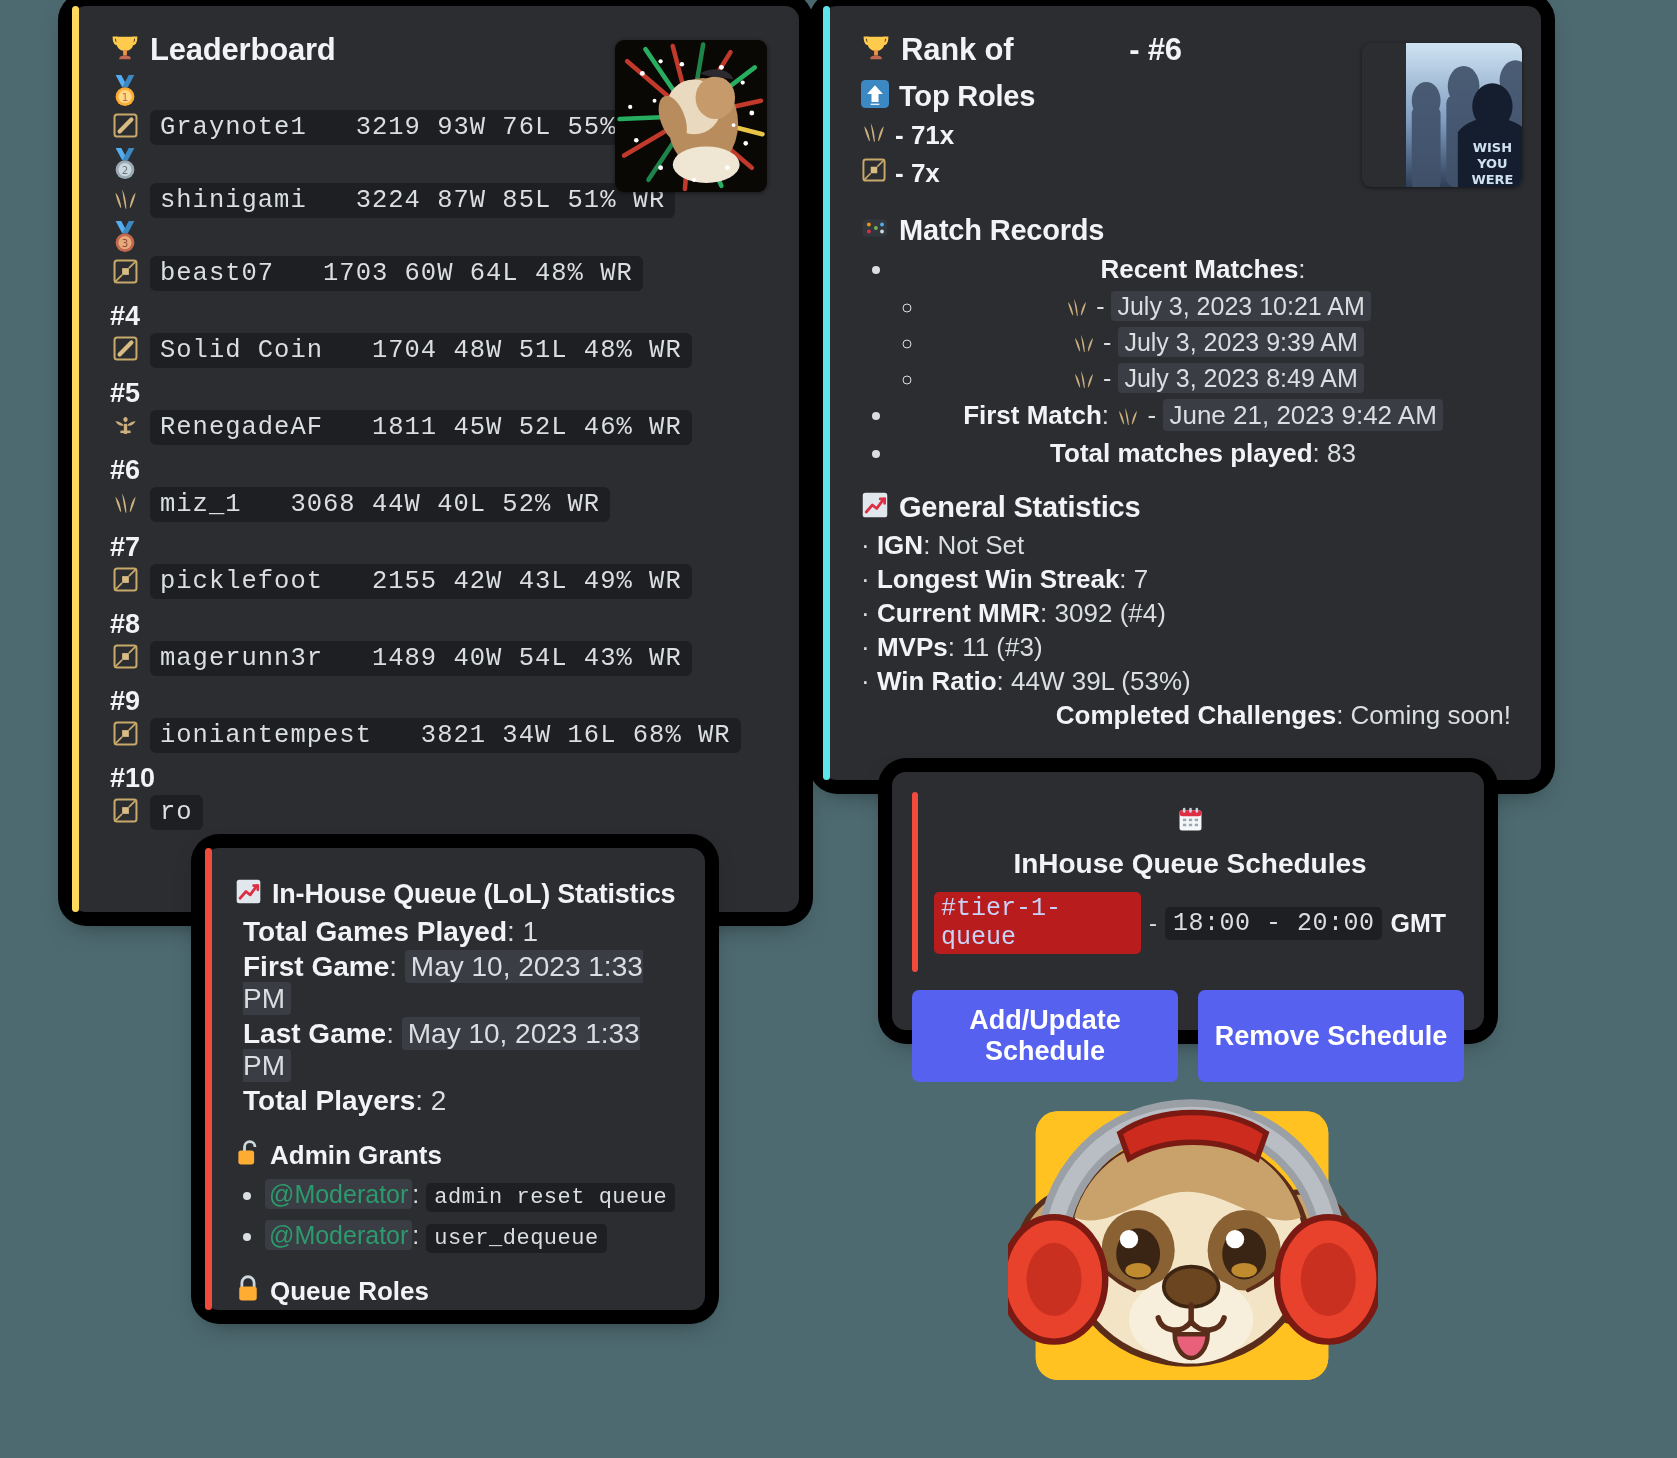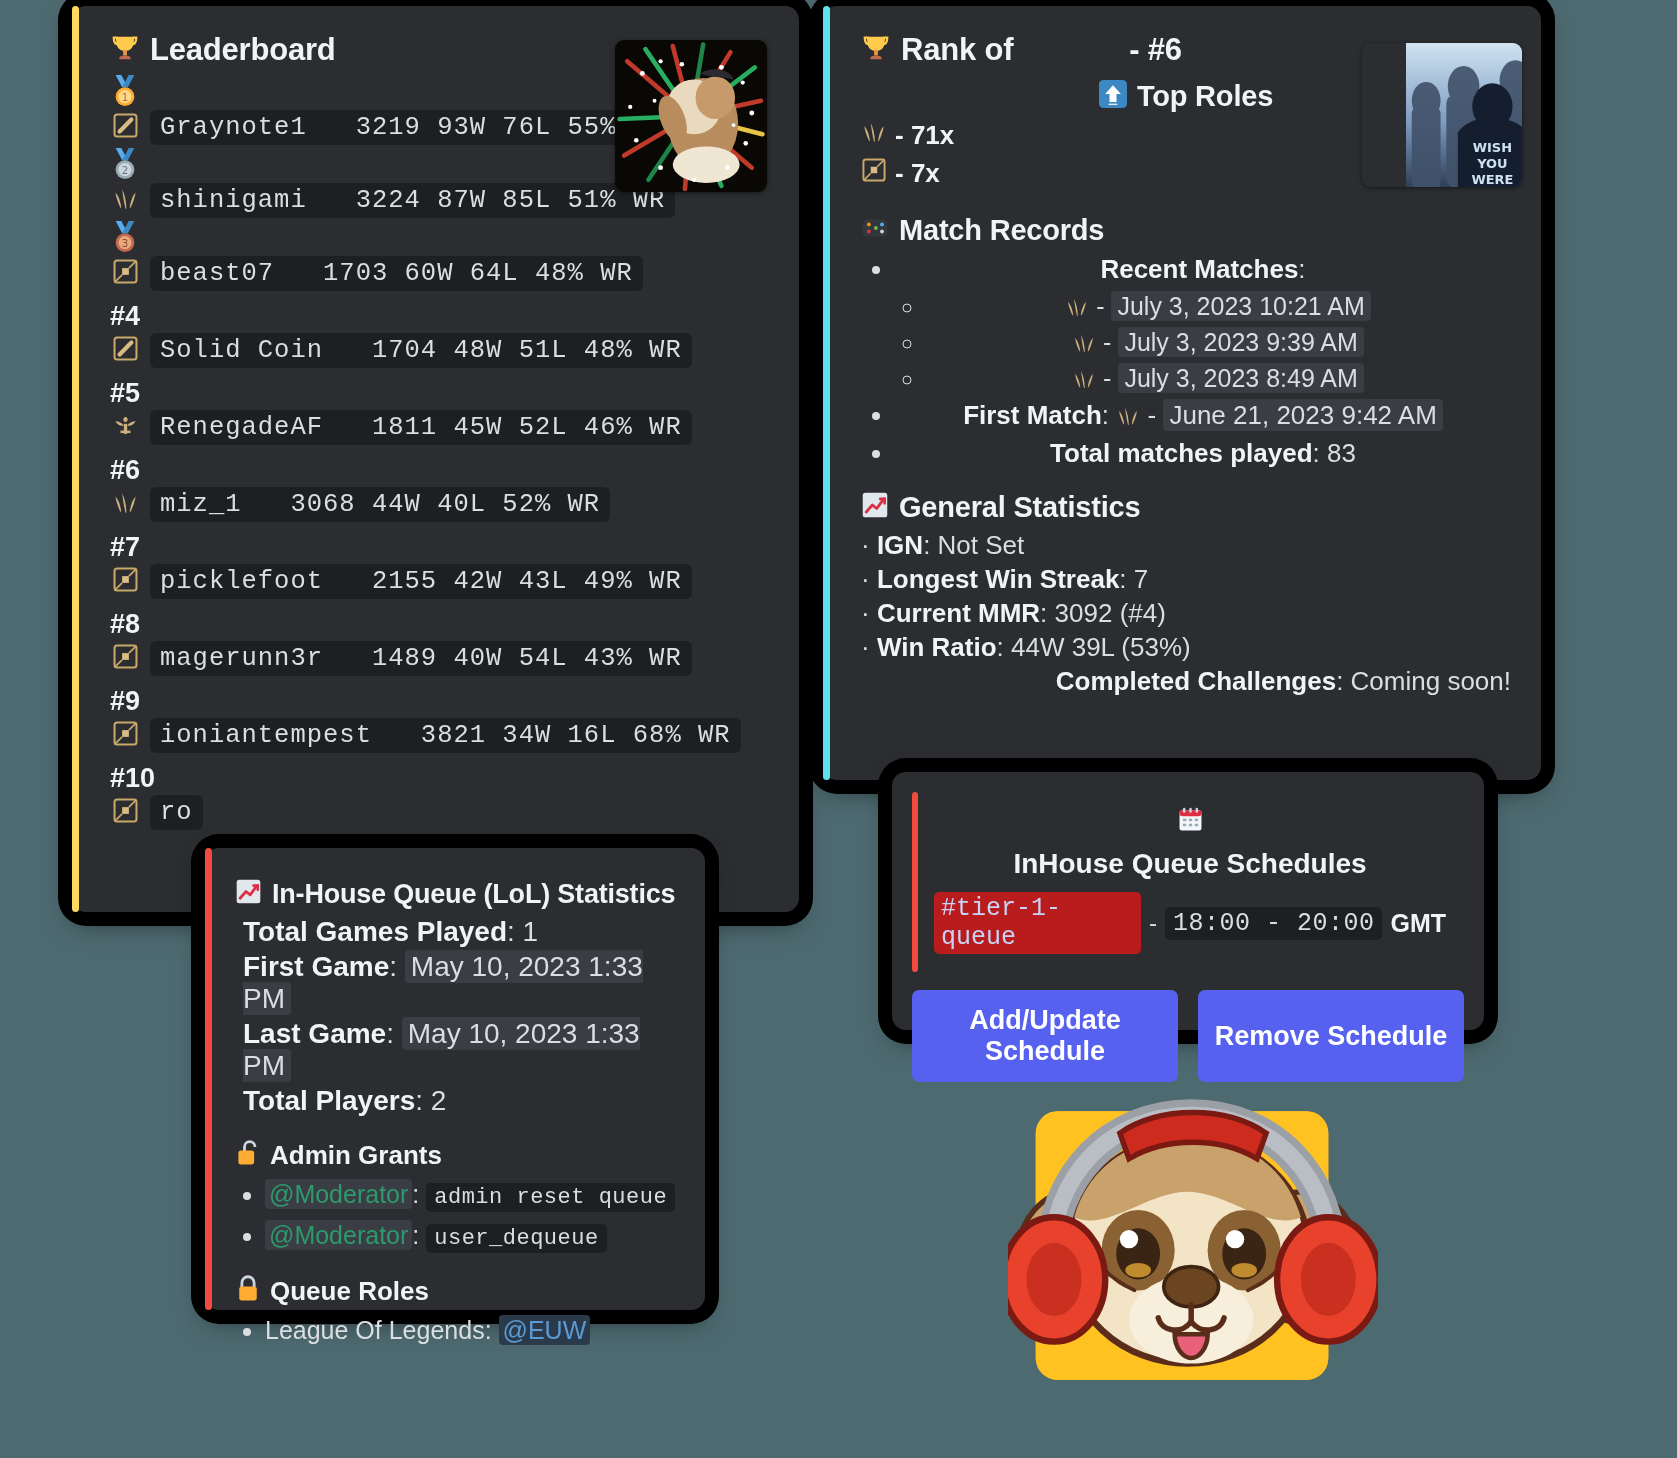--- a/index.html
+++ b/index.html
@@ -355,21 +355,21 @@
             <path d="M7 5H4c0 5 2 7 5 7zM25 5h3c0 5-2 7-5 7z" fill="none" stroke="#FFCB4C" stroke-width="2.4"></path>
             <rect x="14" y="18" width="4" height="6" fill="#EF9645"></rect>
             <path d="M10 27c0-2 2-3 6-3s6 1 6 3v1H10z" fill="#C1694F"></path>
           </svg>
         </span>
         <span>Rank of</span>
         <span style="display:inline-block;min-width:96px;"></span>
         <span>- #6</span>
       </div>
 
-      <div class="embed-title" style="font-size:29px;margin-top:12px;justify-content:center;">
+      <div class="embed-title" style="font-size:29px;margin-top:12px;">
         <span class="emoji">
           <svg width="28" height="28" viewBox="0 0 32 32">
               <rect width="32" height="32" rx="5" fill="#3B88C3"></rect>
               <path d="M16 6l9 10h-5v9h-8v-9H7z" fill="#fff"></path>
               <rect x="11" y="27" width="10" height="1.6" fill="#fff" opacity=".85"></rect>
             </svg>
         </span>
         <span>Top Roles</span>
       </div>
       <div class="rc-line">
@@ -472,20 +472,21 @@
               <rect x="2" y="2" width="28" height="28" rx="3" fill="#E1E8ED"></rect>
               <path d="M6 24l7-8 5 4 8-11" stroke="#DD2E44" stroke-width="3.2" fill="none" stroke-linecap="round" stroke-linejoin="round"></path>
               <path d="M22 9h5v5" stroke="#DD2E44" stroke-width="3.2" fill="none" stroke-linecap="round"></path>
             </svg>
         </span>
         <span>General Statistics</span>
       </div>
       <div class="dotline">· <span class="bold">IGN</span>: <span>Not Set</span></div>
       <div class="dotline">· <span class="bold">Longest Win Streak</span>: <span>7</span></div>
       <div class="dotline">· <span class="bold">Current MMR</span>: <span>3092 (#4)</span></div>
+      <div class="dotline">· <span class="bold">MVPs</span>: <span>11 (#3)</span></div>
       <div class="dotline">· <span class="bold">Win Ratio</span>: <span>44W 39L (53%)</span></div>
 
       <div class="dotline" style="text-align:right;">
         <span class="bold">Completed Challenges</span>: <span>Coming soon!</span>
       </div>
     </div>
 
     <div class="thumb" style="left:539px;top:37px;width:116px;height:144px;padding-left:44px;">
       <svg width="144" height="144" viewBox="0 0 100 100">
         <defs>
@@ -565,25 +566,20 @@
 
       <div class="qs-head">
         <span class="emoji">
           <svg width="26" height="28" viewBox="0 0 28 32">
               <path d="M7 14V9a7 7 0 0 1 14 0v5" fill="none" stroke="#CCD6DD" stroke-width="3.2"></path>
               <rect x="4" y="13" width="20" height="16" rx="3" fill="#FFAC33"></rect>
             </svg>
         </span>
         <span>Queue Roles</span>
       </div>
-      <ul class="qs-ul">
-        <li>
-          <span>League Of Legends</span><span>: </span><span class="mention-blue">@EUW</span>
-        </li>
-      </ul>
     </div>
   </div>
 
   <div class="card" id="schedules">
     <div class="card-inner" style="padding:20px 20px 18px 20px;">
       <div class="sch-embed">
         <div class="sch-accent"></div>
         <div class="sch-title">
           <span class="emoji">
             <svg width="27" height="27" viewBox="0 0 32 32">

